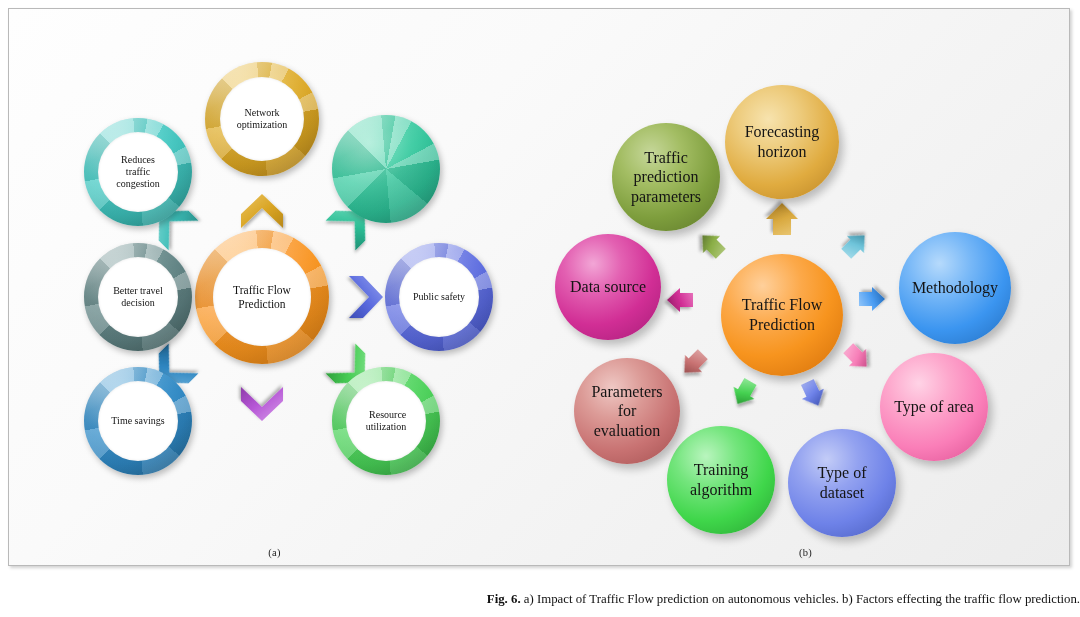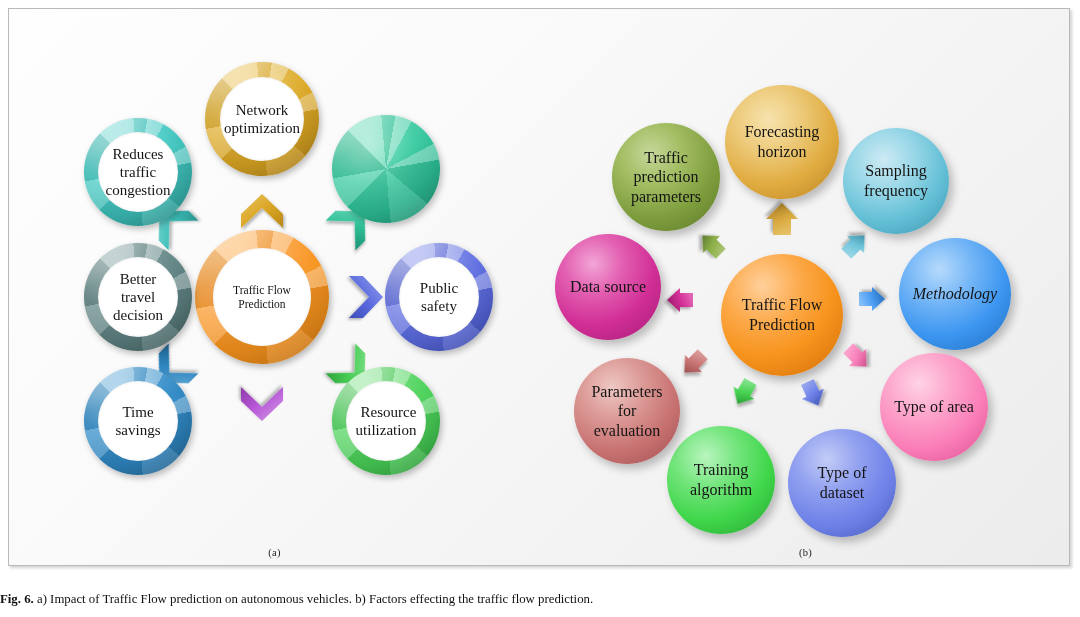--- a/index.html
+++ b/index.html
@@ -48,21 +48,21 @@
     border-radius: 50%;
     background: #ffffff;
     display: flex;
     align-items: center;
     justify-content: center;
     box-shadow: inset 0 0 3px rgba(0,0,0,0.10);
   }
   .ring .ring-label {
     position: relative;
     z-index: 4;
-    font-size: 15px;
+    font-size: 10px;
     line-height: 1.22;
     color: #141414;
     padding: 0 6px;
   }
   .ring .gloss {
     position: absolute;
     border-radius: 50%;
     inset: 0;
     background:
       linear-gradient(150deg, rgba(255,255,255,0.55) 0%, rgba(255,255,255,0.08) 28%,
@@ -109,21 +109,21 @@
   }
 
   
   .arrow { position: absolute; }
 
   
   #caption {
     position: absolute;
     left: 0; top: 592px;
     width: 1080px;
-    text-align: left;
+    text-align: right;
     font-size: 12.8px;
     color: #111111;
   }
   #caption .cap-bold { font-weight: bold; }
 </style>
 </head>
 <body>
 
 <div id="figure-frame">
 
@@ -409,31 +409,24 @@
     </div>
 
     <div class="sphere" style="left:185px; top:76px; width:114px; height:114px;
                 background: radial-gradient(circle at 38% 30%, #F7E3AE 0%, #EDCB7C 30%, #E0AB3F 62%, #C58F2C 88%, #AC7A22 100%);
                 box-shadow: 4px 5px 8px rgba(0,0,0,0.24);">
       <div class="sphere-label">
         <span>Forecasting horizon</span>
       </div>
     </div>
 
-    <div class="sphere" style="left:303px; top:119px; width:106px; height:106px;
-                background: radial-gradient(circle at 38% 30%, #CDEAF3 0%, #9BD8E8 30%, #63BFD6 62%, #48A2BA 88%, #3A8AA0 100%);
-                box-shadow: 4px 5px 8px rgba(0,0,0,0.24);">
-      <div class="sphere-label">
-        <span>Sampling frequency</span>
-      </div>
-    </div>
-
-    <div class="sphere" style="left:359px; top:229px; width:112px; height:112px;
+
+    <div class="sphere" style="left:359px; top:223px; width:112px; height:112px;
                 background: radial-gradient(circle at 36% 28%, #B6DAFC 0%, #76B7F7 30%, #3B95F0 62%, #2A79CC 88%, #2066AE 100%);
-                box-shadow: 4px 5px 8px rgba(0,0,0,0.24); font-style: italic;">
+                box-shadow: 4px 5px 8px rgba(0,0,0,0.24);">
       <div class="sphere-label">
         <span>Methodology</span>
       </div>
     </div>
 
     <div class="sphere" style="left:248px; top:420px; width:108px; height:108px;
                 background: radial-gradient(circle at 36% 28%, #C3CCF7 0%, #93A2F0 30%, #6E82E8 62%, #5367C9 88%, #4354A8 100%);
                 box-shadow: 4px 5px 8px rgba(0,0,0,0.24);">
       <div class="sphere-label">
         <span>Type of dataset</span>

